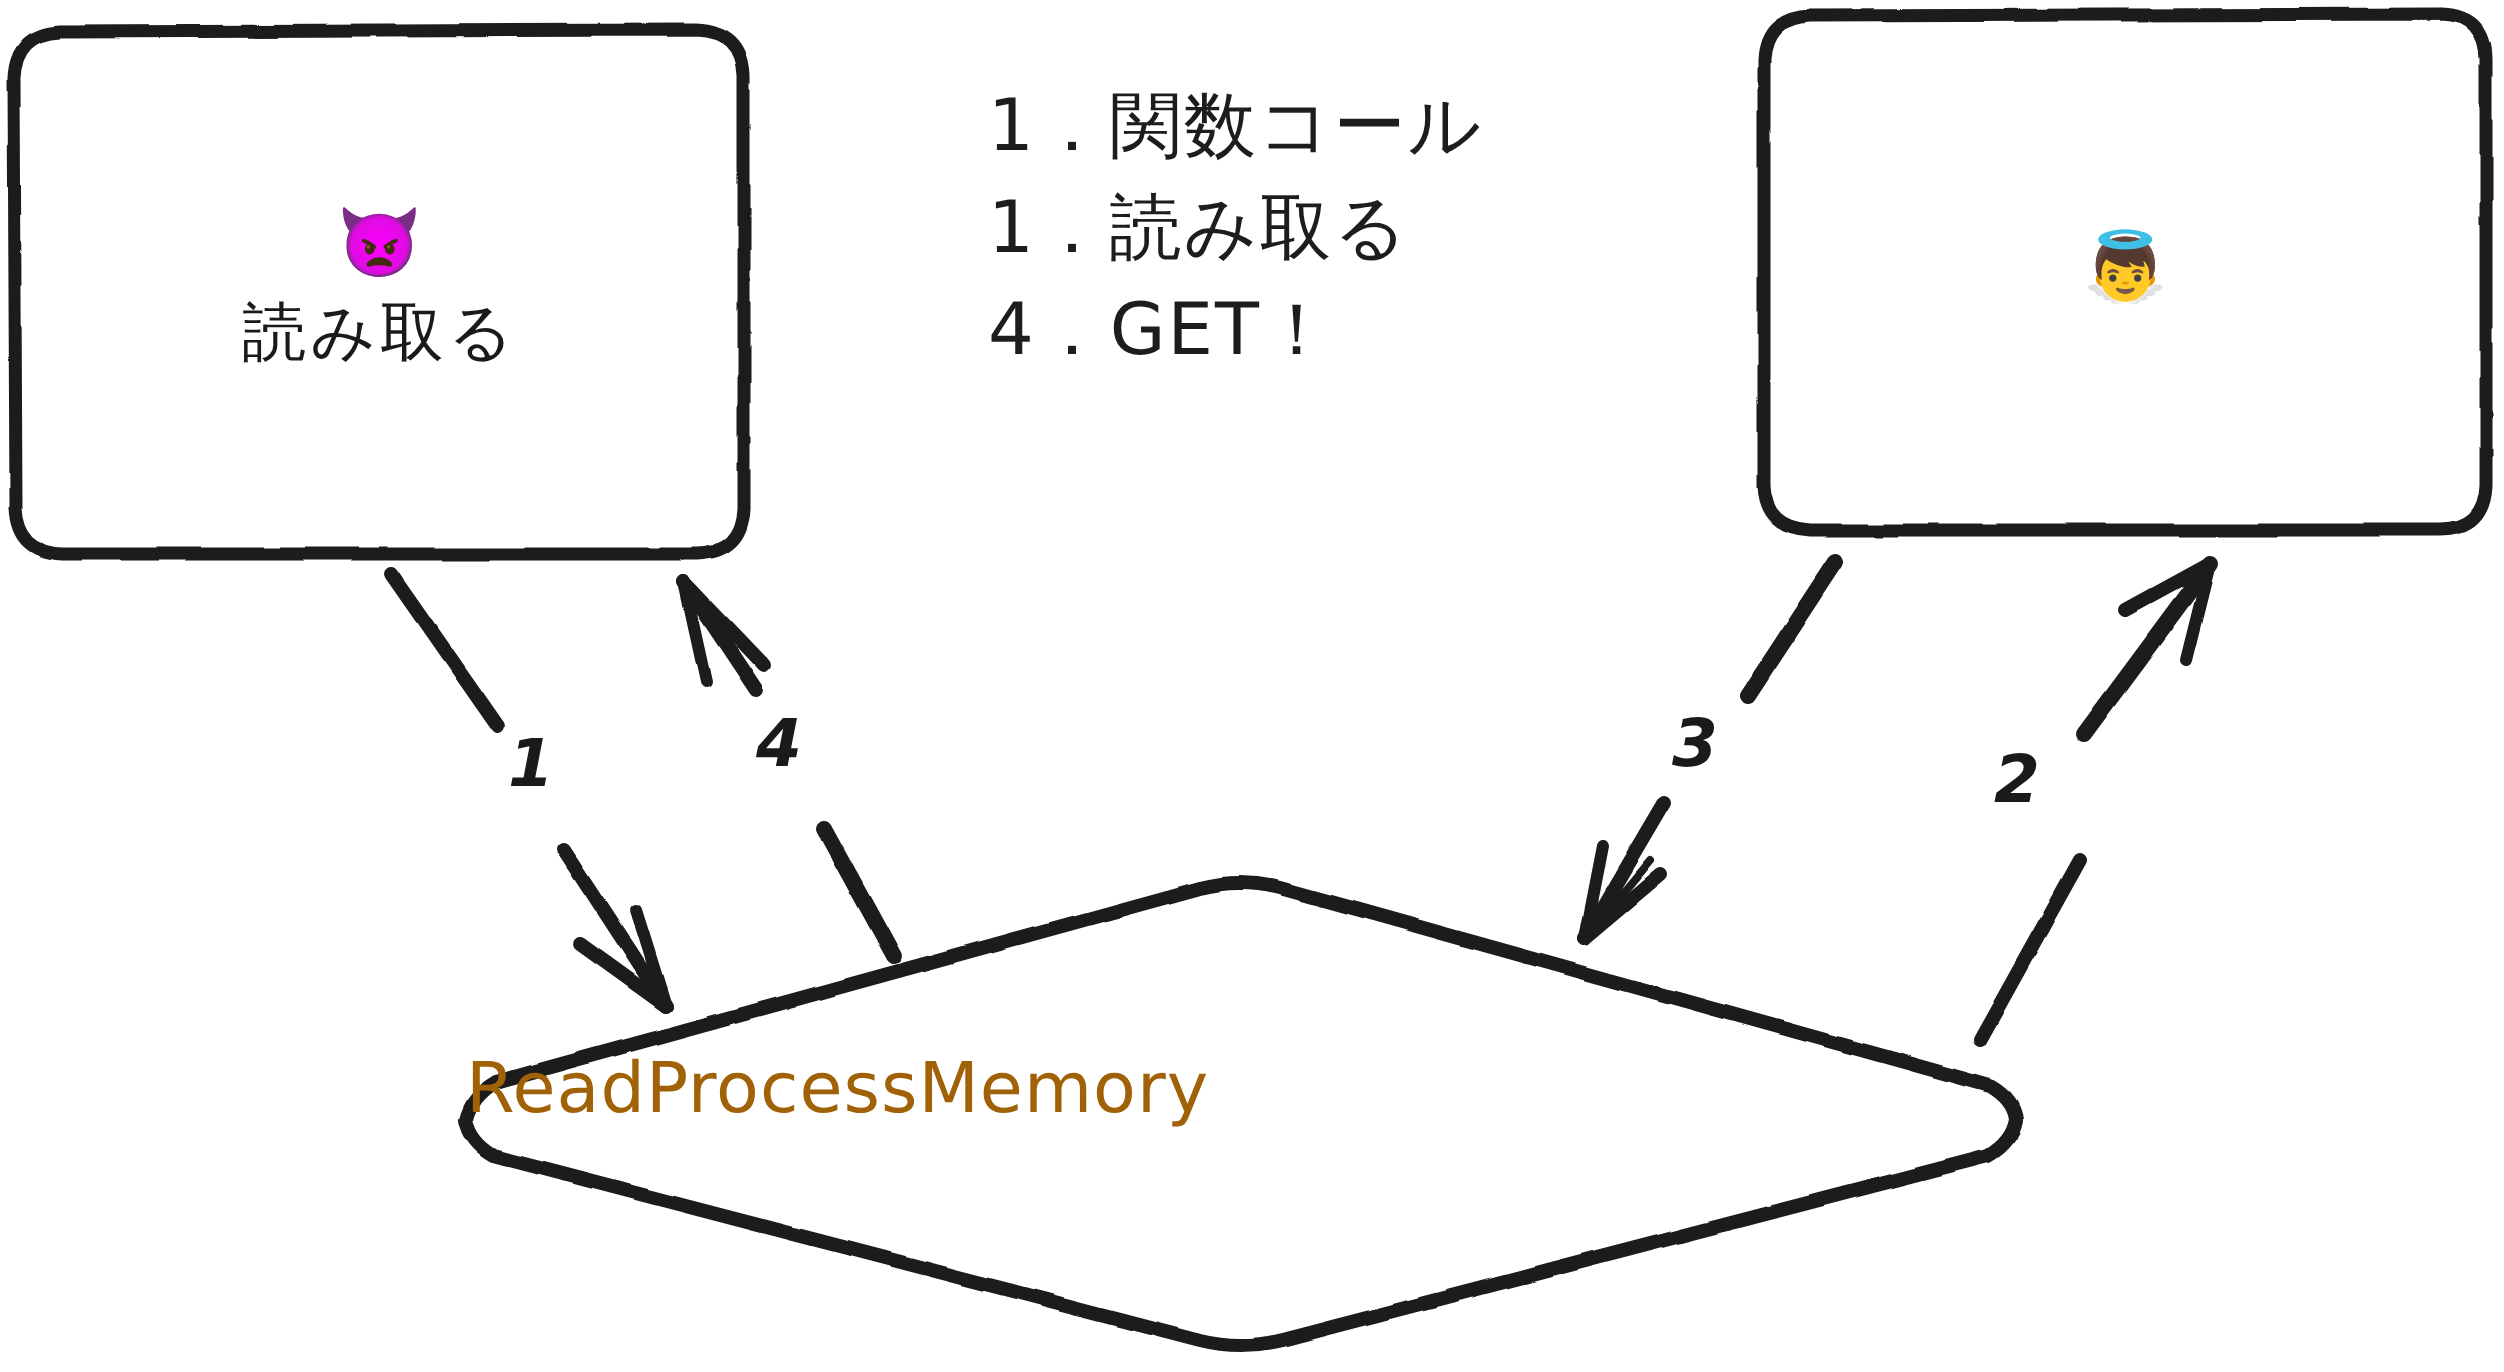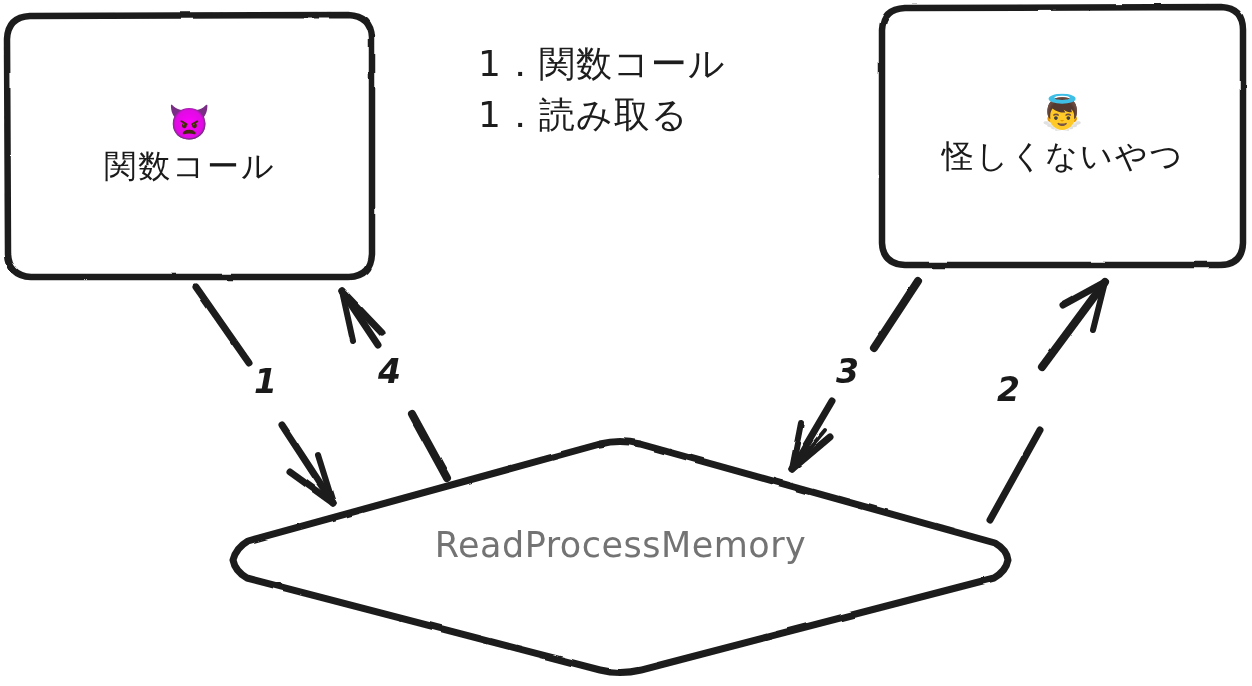--- a/index.html
+++ b/index.html
@@ -52,39 +52,38 @@
     left: 882px;
     top: 7px;
     width: 362px;
     height: 259px;
   }
   #diamond-label {
     position: absolute;
     left: 233px;
     top: 525px;
     width: 775px;
-    text-align: center;
     font-size: 35px;
-    color: #737373;
+    color: #a16207;
     font-family: "DejaVu Sans", sans-serif;
     letter-spacing: 0.5px;
     white-space: nowrap;
   }
   #steps-list {
     position: absolute;
     left: 478px;
     top: 38px;
     font-size: 36px;
     line-height: 51px;
     color: #1d1d1d;
     font-family: "DejaVu Sans", sans-serif;
     letter-spacing: 1px;
     white-space: nowrap;
   }
-  .step-line { display: block; }
+  .step-line { display: block; margin-left: 16px; }
   .edge-label {
     position: absolute;
     font-size: 33px;
     color: #1a1a1a;
     font-family: "DejaVu Sans", sans-serif;
     font-style: italic;
     font-weight: bold;
   }
   #edge-label-1 { left: 254px; top: 362px; }
   #edge-label-4 { left: 378px; top: 352px; }
@@ -140,31 +139,31 @@
   <g filter="url(#rough)">
     <path d="M 990 520 L 1040 430" fill="none" stroke="#1c1c1c" stroke-width="7" stroke-linecap="round"></path>
     <path d="M 1042 367 L 1105 282" fill="none" stroke="#1c1c1c" stroke-width="8" stroke-linecap="round"></path>
     <path d="M 1105 282 L 1063 305" fill="none" stroke="#1c1c1c" stroke-width="7" stroke-linecap="round"></path>
     <path d="M 1105 282 L 1093 330" fill="none" stroke="#1c1c1c" stroke-width="6" stroke-linecap="round"></path>
   </g>
 </svg>
 
 <div class="node-box" id="actor-bad">
   <div class="node-emoji">👿</div>
-  <div class="node-label">関数コール</div>
+  <div class="node-label">読み取る</div>
 </div>
 
 <div class="node-box" id="actor-good">
   <div class="node-emoji">👼</div>
-  <div class="node-label">怪しくないやつ</div>
 </div>
 
 <div id="diamond-label">ReadProcessMemory</div>
 
 <div id="steps-list">
   <span class="step-line">1．関数コール</span>
   <span class="step-line">1．読み取る</span>
+  <span class="step-line">4．GET！</span>
 </div>
 
 <div class="edge-label" id="edge-label-1">1</div>
 <div class="edge-label" id="edge-label-4">4</div>
 <div class="edge-label" id="edge-label-3">3</div>
 <div class="edge-label" id="edge-label-2">2</div>
 
 </body></html>

